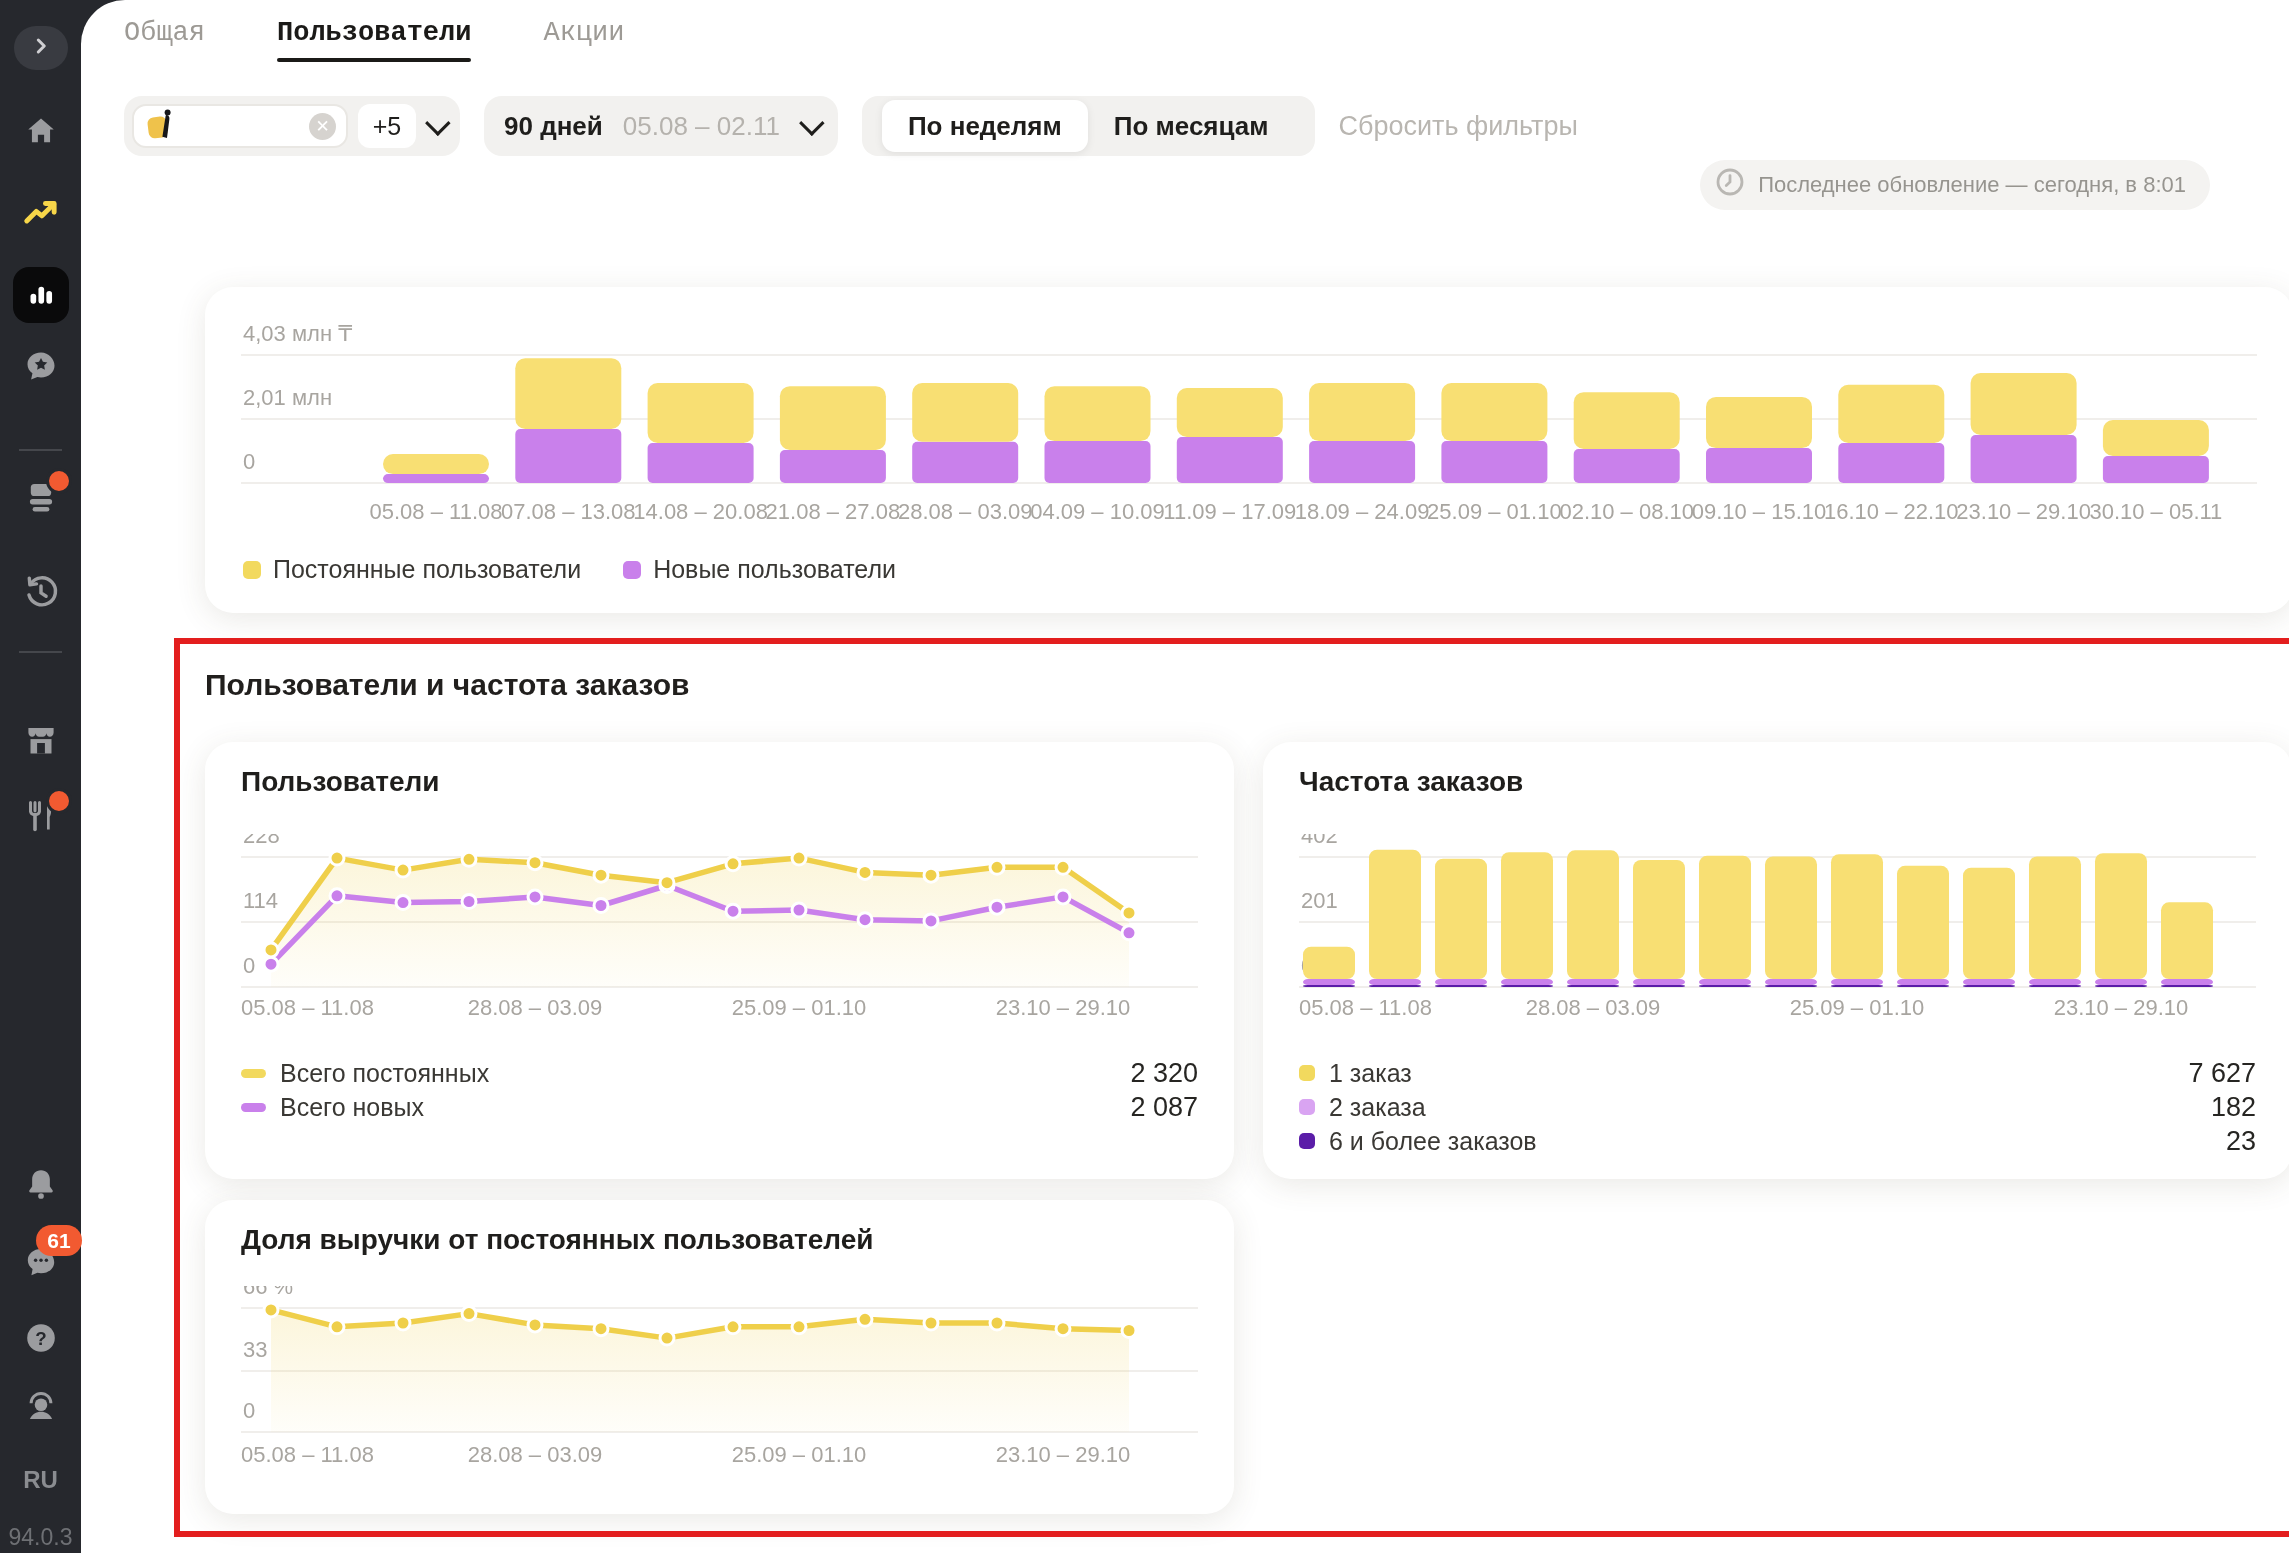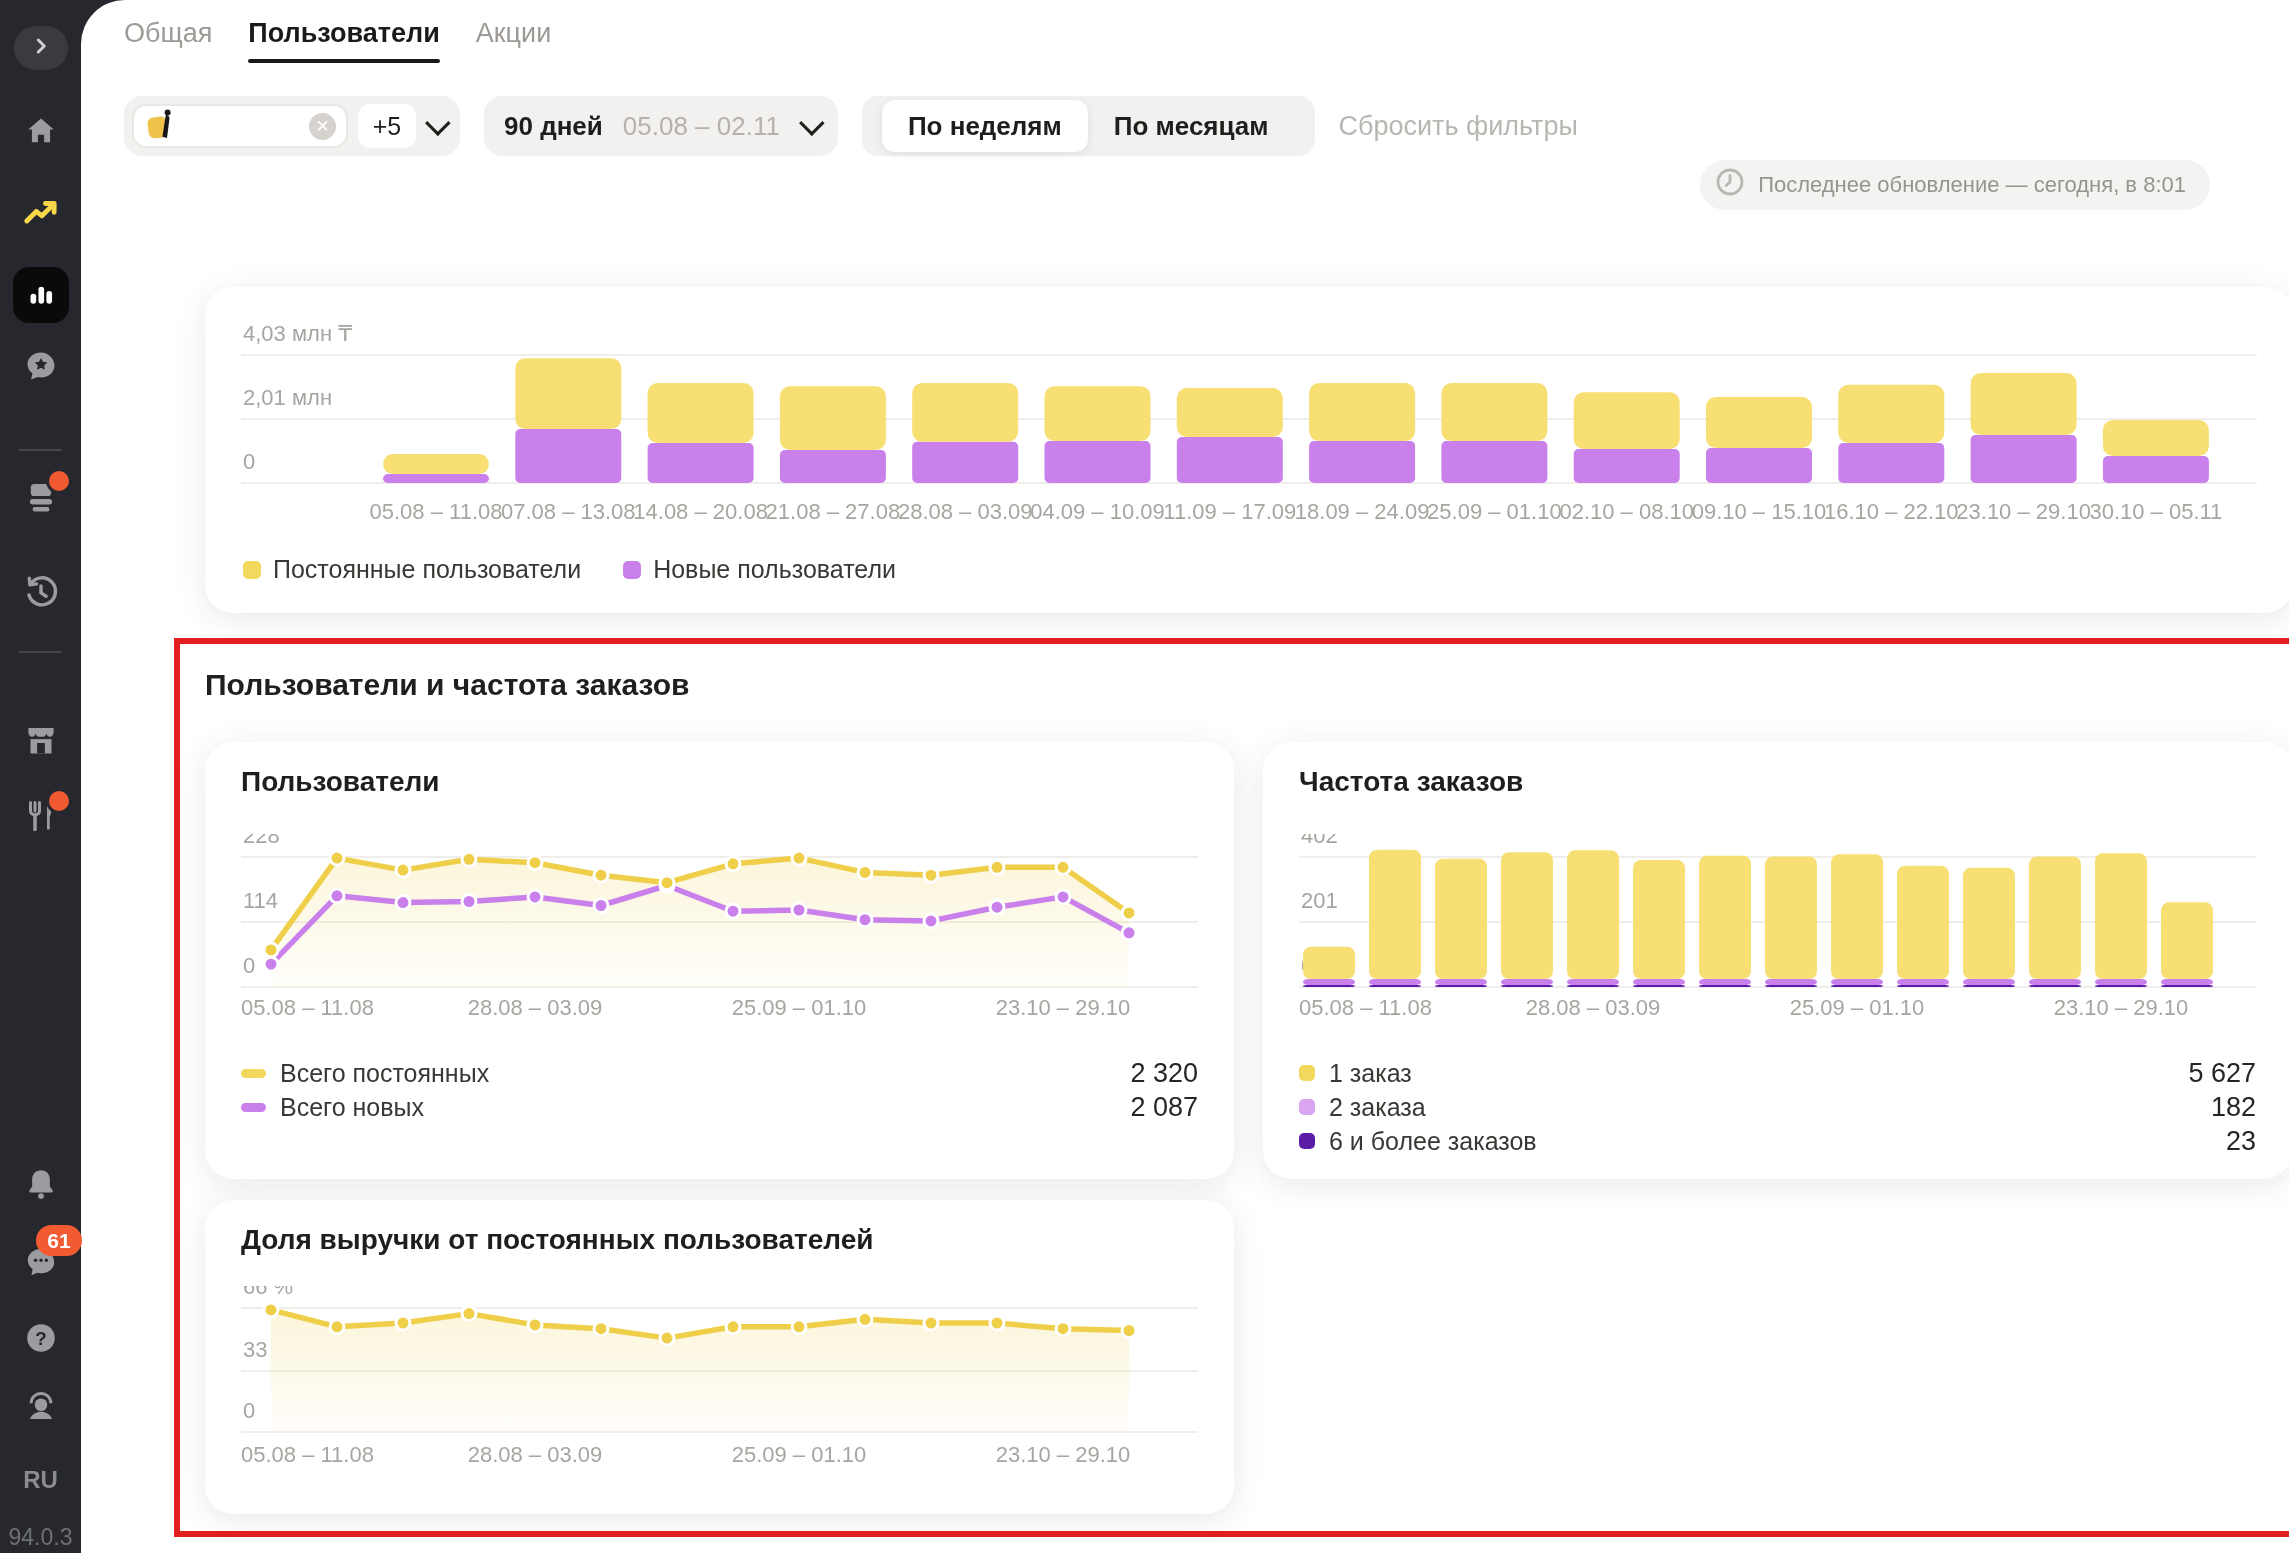--- a/index.html
+++ b/index.html
@@ -14,21 +14,21 @@
   .sb-item{position:absolute;left:0;width:81px;display:flex;justify-content:center;align-items:center;}
   .sb-item svg{display:block;}
   .collapse-btn{position:absolute;left:14px;top:26px;width:54px;height:44px;border-radius:22px;background:#393B41;display:flex;align-items:center;justify-content:center;}
   .tile{position:absolute;left:12.5px;top:267px;width:56px;height:56px;border-radius:16px;background:var(--c-tile_black);display:flex;align-items:center;justify-content:center;}
   .sb-div{position:absolute;left:19px;width:43px;height:2px;background:#45474C;}
   .dot-badge{position:absolute;width:20px;height:20px;border-radius:50%;background:var(--c-badge_orange);border:3px solid var(--c-sidebar_bg);}
   .count-badge{position:absolute;left:36px;top:1225px;min-width:46px;height:31px;border-radius:16px;background:var(--c-badge_orange);color:#fff;font-size:21px;font-weight:bold;display:flex;align-items:center;justify-content:center;z-index:6;}
   .sb-text{position:absolute;left:0;width:81px;text-align:center;color:#8A8C90;}
   
   .content{position:absolute;left:81px;top:0;width:2208px;height:1553px;background:#fff;border-top-left-radius:44px;z-index:1;}
-  .tabs{position:absolute;left:43px;top:18px;display:flex;gap:36px;}
+  .tabs{position:absolute;left:43px;top:18px;display:flex;gap:72px;font-family:Liberation Mono, monospace;}
   .tab{font-size:27px;color:#9D9A95;padding-bottom:14px;position:relative;}
   .tab.active{color:#1B1A18;font-weight:bold;}
   .tab.active:after{content:"";position:absolute;left:0;right:0;bottom:0;height:4px;border-radius:2px;background:#1B1A18;}
   
   .frow{position:absolute;left:43px;top:96px;height:60px;display:flex;align-items:center;gap:24px;}
   .chip{background:#F2F1EF;border-radius:18px;height:60px;display:flex;align-items:center;}
   .brand-chip{padding:0 16px 0 8px;gap:10px;}
   .inner-pill{width:216px;height:44px;background:#fff;border:2px solid #E9E7E3;border-radius:14px;display:flex;align-items:center;justify-content:space-between;padding:0 10px 0 12px;box-sizing:border-box;}
   .clear-x{width:27px;height:27px;border-radius:50%;background:#D6D3CF;color:#fff;font-size:17px;font-weight:bold;display:flex;align-items:center;justify-content:center;}
   .plus-box{width:58px;height:44px;background:#fff;border-radius:12px;display:flex;align-items:center;justify-content:center;font-size:25px;color:#1F1E1C;}
@@ -441,21 +441,21 @@
           <rect x="862" y="68.35820895522387" width="52" height="76.64179104477613" rx="8" fill="#F8DF73"></rect>
           <text x="0" y="181" fill="#A8A5A0" font-size="22" text-anchor="start">05.08 – 11.08</text>
           <text x="294" y="181" fill="#A8A5A0" font-size="22" text-anchor="middle">28.08 – 03.09</text>
           <text x="558" y="181" fill="#A8A5A0" font-size="22" text-anchor="middle">25.09 – 01.10</text>
           <text x="822" y="181" fill="#A8A5A0" font-size="22" text-anchor="middle">23.10 – 29.10</text>
         </svg></div>
     <div class="vlegend">
       <div class="lrow">
         <i class="sq sq-yellow" style="width:16px;height:16px;"></i>
         <span class="llabel">1 заказ</span>
-        <span class="lval">5 627</span>
+        <span class="lval">7 627</span>
       </div>
       <div class="lrow">
         <i class="sq sq-purple-light" style="width:16px;height:16px;"></i>
         <span class="llabel">2 заказа</span>
         <span class="lval">182</span>
       </div>
       <div class="lrow">
         <i class="sq sq-darkpurple" style="width:16px;height:16px;"></i>
         <span class="llabel">6 и более заказов</span>
         <span class="lval">23</span>

